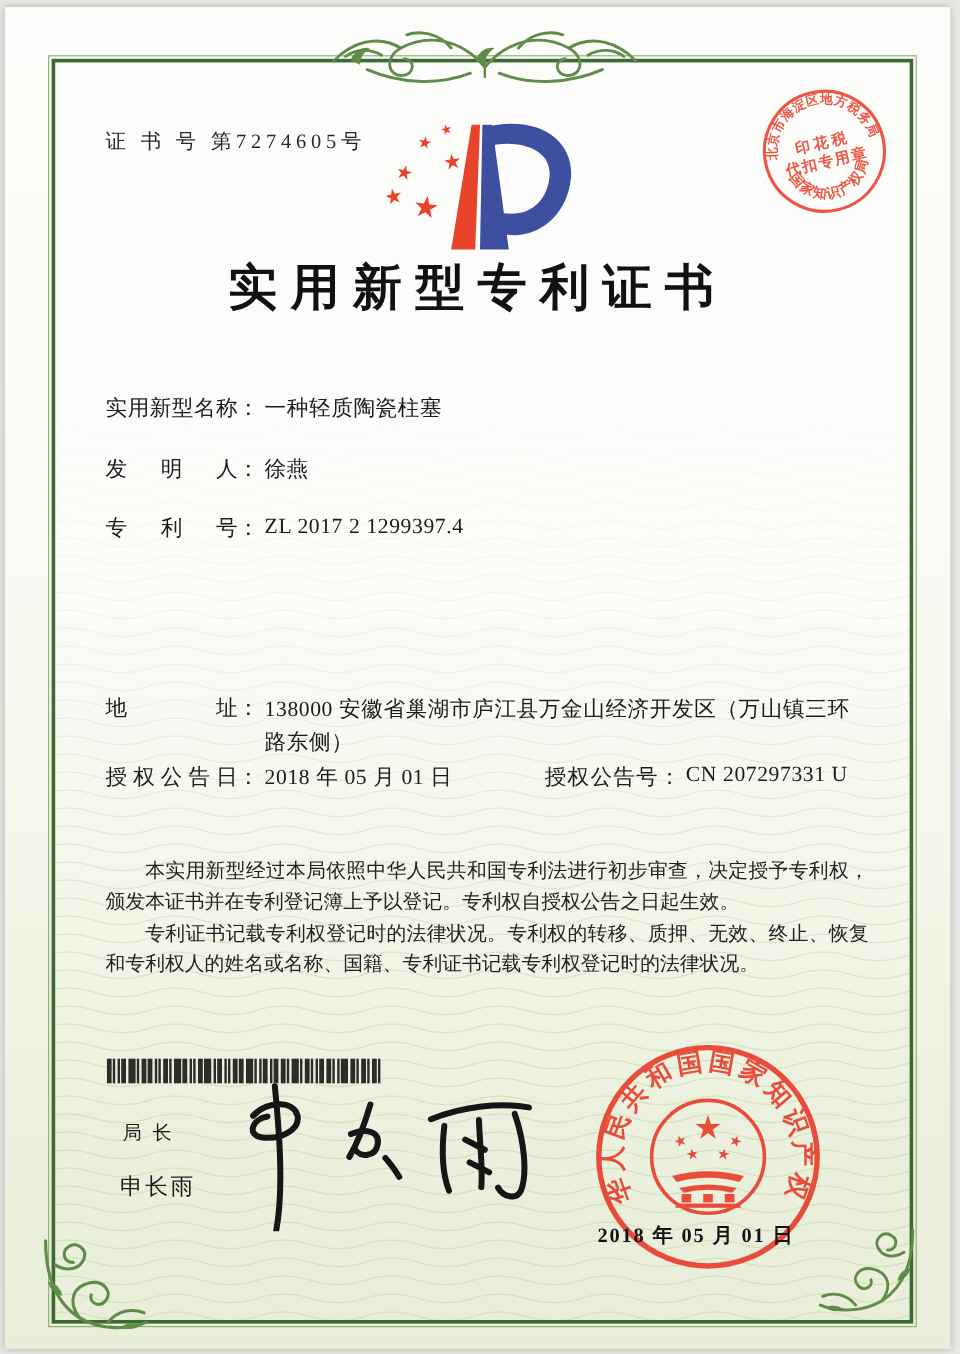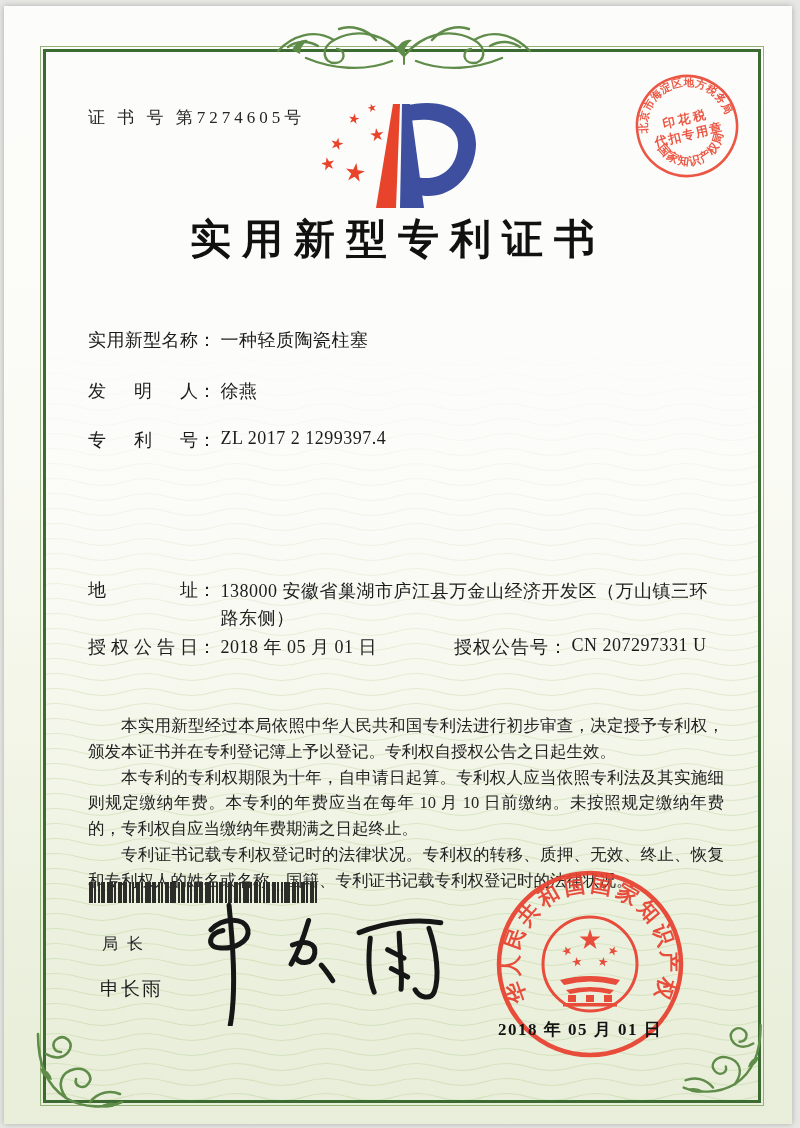--- a/index.html
+++ b/index.html
@@ -256,21 +256,20 @@
     <span class="flabel">授权公告日</span><span class="colon">：</span>
     <span class="fvalue">2018 年 05 月 01 日</span>
     <span class="grp2">
       <span class="flabel">授权公告号</span><span class="colon">：</span>
       <span class="fvalue">CN 207297331 U</span>
     </span>
   </div>
 
   <div class="paras">
     <p>本实用新型经过本局依照中华人民共和国专利法进行初步审查，决定授予专利权，颁发本证书并在专利登记簿上予以登记。专利权自授权公告之日起生效。</p>
-    <p>本专利的专利权期限为十年，自申请日起算。专利权人应当依照专利法及其实施细则规定缴纳年费。本专利的年费应当在每年 10 月 10 日前缴纳。未按照规定缴纳年费的，专利权自应当缴纳年费期满之日起终止。</p>
     <p>专利证书记载专利权登记时的法律状况。专利权的转移、质押、无效、终止、恢复和专利权人的姓名或名称、国籍、专利证书记载专利权登记时的法律状况。</p>
   </div>
 
   <div class="barcode" id="barcode"><span style="width: 4px; margin-right: 1px;"></span><span style="width: 2px; margin-right: 2px;"></span><span style="width: 2px; margin-right: 1px;"></span><span style="width: 4px; margin-right: 2px;"></span><span style="width: 6px; margin-right: 1px;"></span><span style="width: 2px; margin-right: 2px;"></span><span style="width: 4px; margin-right: 1px;"></span><span style="width: 4px; margin-right: 2px;"></span><span style="width: 2px; margin-right: 1px;"></span><span style="width: 2px; margin-right: 2px;"></span><span style="width: 4px; margin-right: 1px;"></span><span style="width: 2px; margin-right: 2px;"></span><span style="width: 6px; margin-right: 1px;"></span><span style="width: 4px; margin-right: 2px;"></span><span style="width: 2px; margin-right: 1px;"></span><span style="width: 2px; margin-right: 2px;"></span><span style="width: 4px; margin-right: 1px;"></span><span style="width: 6px; margin-right: 2px;"></span><span style="width: 2px; margin-right: 1px;"></span><span style="width: 4px; margin-right: 2px;"></span><span style="width: 2px; margin-right: 1px;"></span><span style="width: 2px; margin-right: 2px;"></span><span style="width: 4px; margin-right: 1px;"></span><span style="width: 4px; margin-right: 2px;"></span><span style="width: 6px; margin-right: 1px;"></span><span style="width: 2px; margin-right: 2px;"></span><span style="width: 2px; margin-right: 1px;"></span><span style="width: 4px; margin-right: 2px;"></span><span style="width: 2px; margin-right: 1px;"></span><span style="width: 4px; margin-right: 2px;"></span><span style="width: 4px; margin-right: 1px;"></span><span style="width: 2px; margin-right: 2px;"></span><span style="width: 6px; margin-right: 1px;"></span><span style="width: 2px; margin-right: 2px;"></span><span style="width: 4px; margin-right: 1px;"></span><span style="width: 2px; margin-right: 2px;"></span><span style="width: 2px; margin-right: 1px;"></span><span style="width: 4px; margin-right: 2px;"></span><span style="width: 4px; margin-right: 1px;"></span><span style="width: 2px; margin-right: 2px;"></span><span style="width: 2px; margin-right: 1px;"></span><span style="width: 6px; margin-right: 2px;"></span><span style="width: 4px; margin-right: 1px;"></span><span style="width: 2px; margin-right: 2px;"></span><span style="width: 4px; margin-right: 1px;"></span><span style="width: 2px; margin-right: 2px;"></span><span style="width: 4px; margin-right: 1px;"></span><span style="width: 4px; margin-right: 2px;"></span></div>
 
   <div class="signer-title">局长</div>
   <div class="signer-name">申长雨</div>
 
   <svg class="signature" viewBox="0 0 266 132">
     <g fill="none" stroke="#161616" stroke-width="5" stroke-linecap="round" transform="rotate(-2 130 66)">

